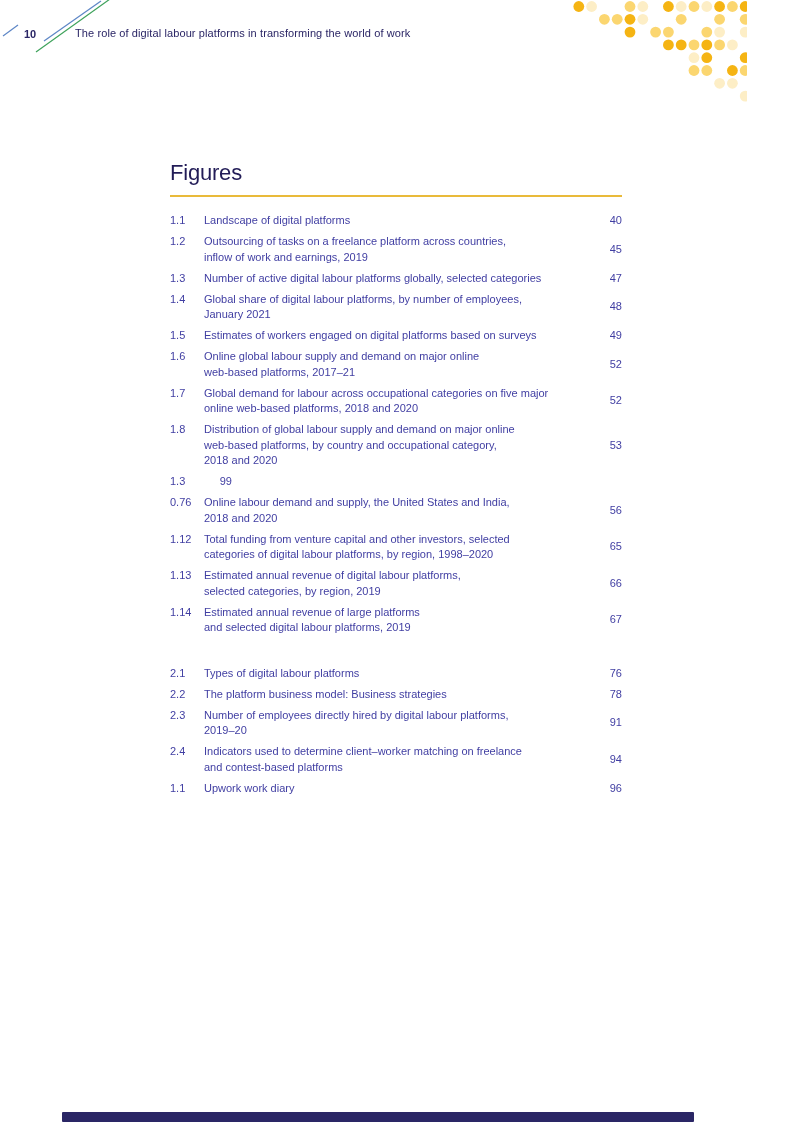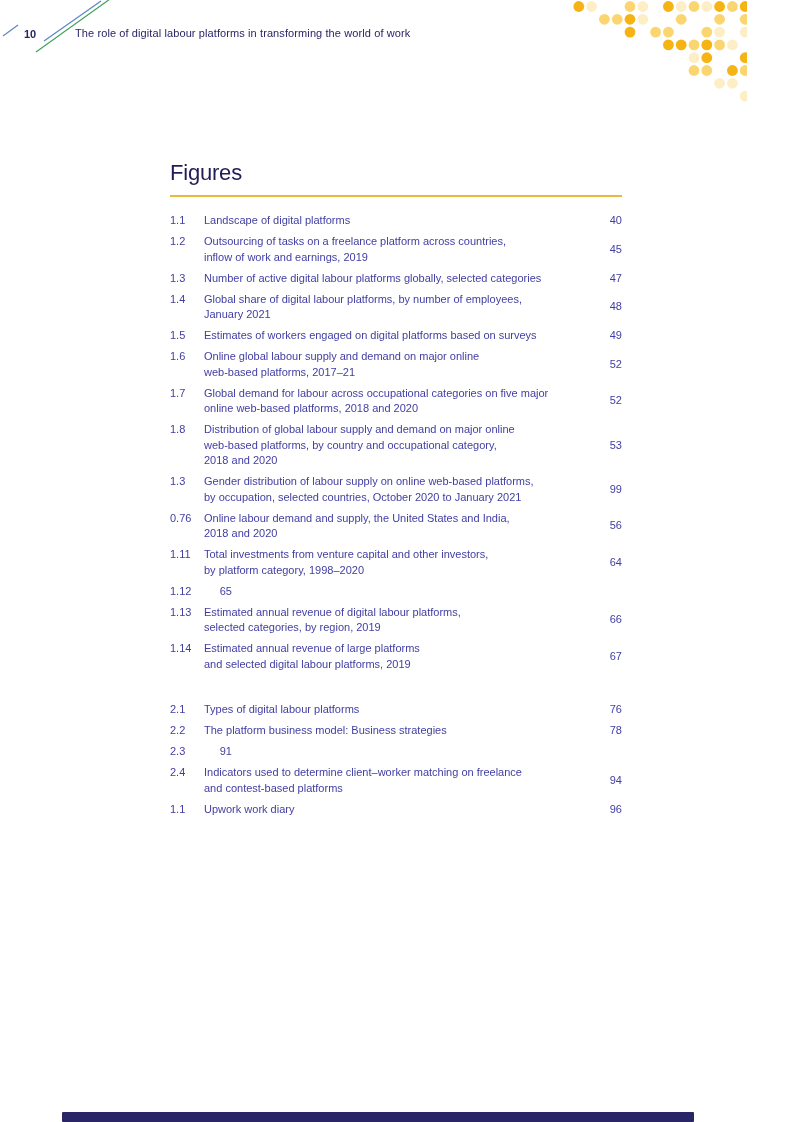--- a/index.html
+++ b/index.html
@@ -174,38 +174,32 @@
         </div>
       <div class="toc-row">
           <span class="toc-num">1.8</span>
           <span class="toc-title">Distribution of global labour supply and demand on major online
 web-based platforms, by country and occupational category,
 2018 and 2020</span>
           <span class="toc-page">53</span>
         </div>
       <div class="toc-row">
           <span class="toc-num">1.3</span>
-          <span class="toc-title">Gender distribution of labour supply on online web-based platforms,
-by occupation, selected countries, October 2020 to January 2021</span>
           <span class="toc-page">99</span>
         </div>
       <div class="toc-row">
           <span class="toc-num">0.76</span>
           <span class="toc-title">Online labour demand and supply, the United States and India,
 2018 and 2020</span>
           <span class="toc-page">56</span>
         </div>
       <div class="toc-row">
-          <span class="toc-num">1.11</span>
-          <span class="toc-title">Total investments from venture capital and other investors,
-by platform category, 1998–2020</span>
-          <span class="toc-page">64</span>
-        </div>
-      <div class="toc-row">
           <span class="toc-num">1.12</span>
+          <span class="toc-title">Total funding from venture capital and other investors, selected
+categories of digital labour platforms, by region, 1998–2020</span>
           <span class="toc-page">65</span>
         </div>
       <div class="toc-row">
           <span class="toc-num">1.13</span>
           <span class="toc-title">Estimated annual revenue of digital labour platforms,
 selected categories, by region, 2019</span>
           <span class="toc-page">66</span>
         </div>
       <div class="toc-row">
           <span class="toc-num">1.14</span>
@@ -221,20 +215,22 @@
           <span class="toc-title">Types of digital labour platforms</span>
           <span class="toc-page">76</span>
         </div>
       <div class="toc-row">
           <span class="toc-num">2.2</span>
           <span class="toc-title">The platform business model: Business strategies</span>
           <span class="toc-page">78</span>
         </div>
       <div class="toc-row">
           <span class="toc-num">2.3</span>
+          <span class="toc-title">Number of employees directly hired by digital labour platforms,
+2019–20</span>
           <span class="toc-page">91</span>
         </div>
       <div class="toc-row">
           <span class="toc-num">2.4</span>
           <span class="toc-title">Indicators used to determine client–worker matching on freelance
 and contest-based platforms</span>
           <span class="toc-page">94</span>
         </div>
       <div class="toc-row">
           <span class="toc-num">1.1</span>

